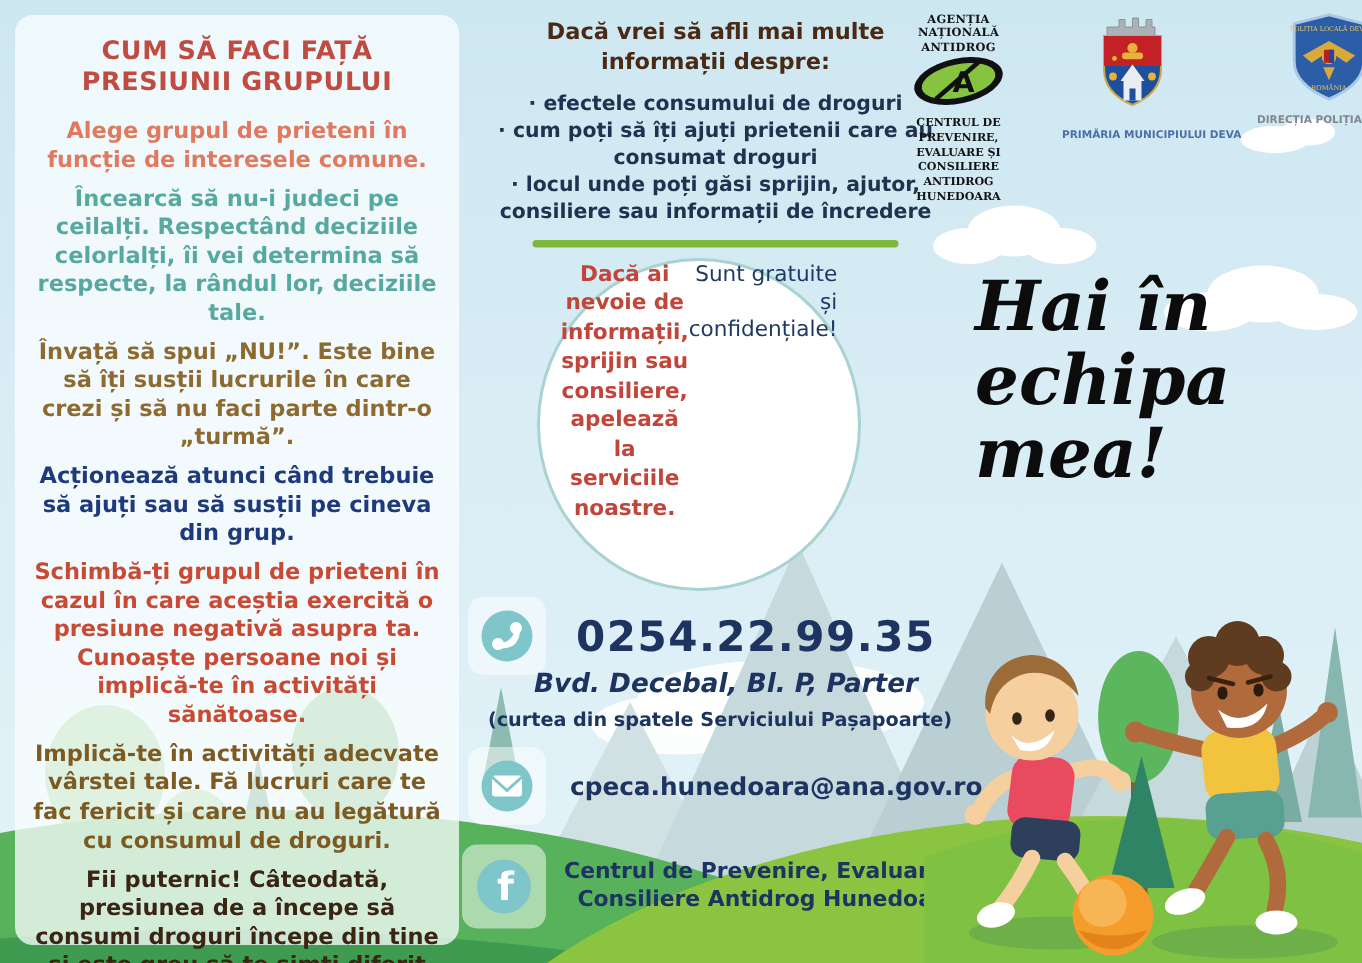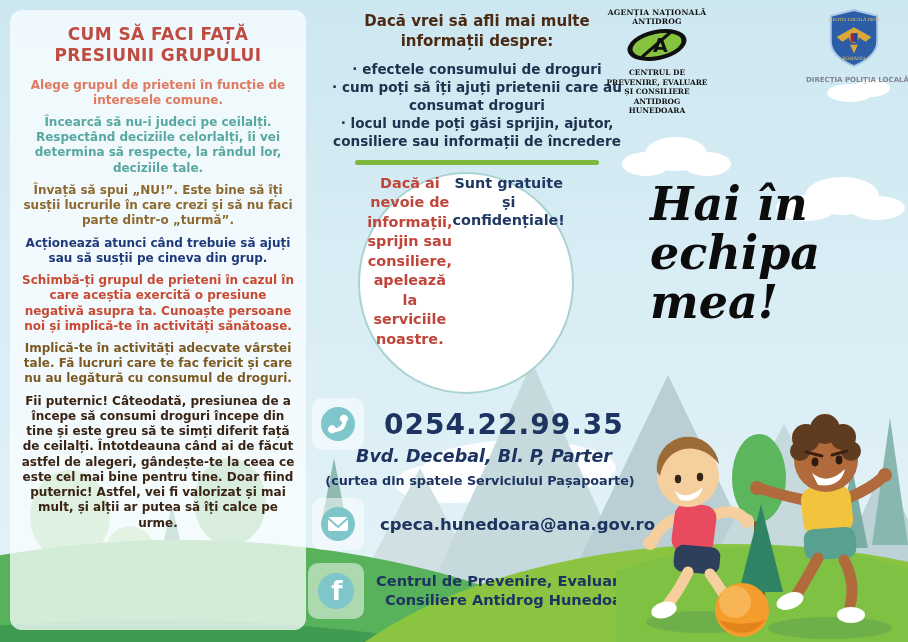--- a/index.html
+++ b/index.html
@@ -5,35 +5,35 @@
   html,body{margin:0;padding:0;}
   body{width:908px;height:642px;overflow:hidden;font-family:"DejaVu Sans",sans-serif;}
   .page{position:relative;width:908px;height:642px;
         background:linear-gradient(180deg,#cde7f1 0%,#d9edf5 45%,#e4f3f8 100%);overflow:hidden;}
   .bg{position:absolute;left:0;top:0;width:908px;height:642px;}
 
   
   .left-panel{position:absolute;left:10px;top:10px;width:296px;height:620px;box-sizing:border-box;
               padding:12px 10px 3px;background:rgba(250,254,255,.76);border-radius:12px;text-align:center;}
   .panel-title{color:#bf4b41;font-size:17px;font-weight:bold;line-height:1.25;letter-spacing:.4px;margin:2px 8px 11px;}
-  .para{font-size:12px;font-weight:bold;line-height:1.27;margin:0 0 7px;}
+  .para{font-size:15px;font-weight:bold;line-height:1.27;margin:0 0 7px;}
 
   
   .mid-top{position:absolute;left:316px;top:12px;width:322px;text-align:center;}
   .info-heading{color:#4a2a14;font-size:15px;font-weight:bold;line-height:1.3;margin:0 34px 10px;}
   .bullets{list-style:none;margin:0;padding:0;color:#20324f;font-size:13.6px;font-weight:bold;line-height:1.32;}
   .bullets li::before{content:"·  ";}
   .green-bar{margin:9px auto 0;width:244px;height:5px;background:#7db83d;border-radius:3px;}
 
   
   .circle{position:absolute;left:358px;top:172px;width:216px;height:222px;background:#ffffff;
           border:2px solid #a9d3d0;border-radius:50%;display:flex;justify-content:center;
           text-align:center;padding:0 22px;box-sizing:border-box;}
   .circle-main{color:#c0453a;font-weight:bold;font-size:14.4px;line-height:1.35;margin:0 0 13px;}
-  .circle-sub{color:#1f3864;font-weight:bold;font-size:14.4px;line-height:1.3;margin:0;}
+  .circle-sub{color:#1f3864;font-weight:normal;font-size:14.4px;line-height:1.3;margin:0;text-align:right;}
 
   
   .icon-sq{width:52px;height:52px;border-radius:10px;background:rgba(255,255,255,.5);
            display:flex;align-items:center;justify-content:center;flex:0 0 auto;}
   .row{position:absolute;display:flex;align-items:center;}
   .phone-row{left:312px;top:398px;gap:20px;}
   .phone-number{font-size:28px;font-weight:bold;color:#1d3461;letter-spacing:1px;}
   .address{position:absolute;left:326px;top:446px;width:316px;text-align:center;font-style:italic;
            font-weight:bold;font-size:17.5px;color:#1d3461;}
   .address-note{position:absolute;left:312px;top:473px;width:336px;text-align:center;font-size:12.8px;
@@ -178,20 +178,36 @@
       <div class="ana-agency">AGENȚIA NAȚIONALĂ ANTIDROG</div>
       <svg width="66" height="36" viewBox="0 0 66 36">
         <ellipse cx="33" cy="18" rx="30" ry="15" fill="#101010" transform="rotate(-12 33 18)"></ellipse>
         <ellipse cx="33" cy="18" rx="25" ry="11" fill="#86c440" transform="rotate(-12 33 18)"></ellipse>
         <text x="29" y="25" font-family="DejaVu Sans, sans-serif" font-size="19" font-weight="bold" fill="#101010">A</text>
         <line x1="18" y1="30" x2="48" y2="4" stroke="#101010" stroke-width="3"></line>
       </svg>
       <div class="ana-center">CENTRUL DE PREVENIRE, EVALUARE ȘI CONSILIERE ANTIDROG HUNEDOARA</div>
     </div>
 
+    <div class="logo logo-deva">
+      <svg width="54" height="72" viewBox="0 0 54 72">
+        <path d="M12,10 h6 v-5 h4 v5 h5 v-6 h4 v6 h5 v-5 h4 v5 h2 v6 H10 v-6 z" fill="#aab1b7" stroke="#878d93" stroke-width="0.6"></path>
+        <path d="M8,16 h38 v22 q0,16 -19,24 q-19,-8 -19,-24 z" fill="#1d4f9c" stroke="#caa84c" stroke-width="1.4"></path>
+        <path d="M8,16 h38 v20 h-38 z" fill="#c42127"></path>
+        <circle cx="27" cy="24" r="3.4" fill="#e8b33c"></circle>
+        <rect x="20" y="27" width="14" height="4.5" rx="2" fill="#e8b33c"></rect>
+        <circle cx="15" cy="31" r="1.6" fill="#e8b33c"></circle>
+        <polygon points="19,46 27,35 35,46" fill="#e9eef3"></polygon>
+        <rect x="21" y="46" width="12" height="13" fill="#e9eef3"></rect>
+        <rect x="25" y="51" width="4" height="8" fill="#1d4f9c"></rect>
+        <circle cx="14" cy="43" r="2.6" fill="#e8b33c"></circle>
+        <circle cx="40" cy="43" r="2.6" fill="#e8b33c"></circle>
+      </svg>
+      <div class="logo-caption-deva">PRIMĂRIA MUNICIPIULUI DEVA</div>
+    </div>
 
     <div class="logo logo-politia">
       <svg width="58" height="60" viewBox="0 0 60 62">
         <path d="M30,2 L54,8 V34 Q54,50 30,60 Q6,50 6,34 V8 Z" fill="#2b5ea7" stroke="#a9c7e8" stroke-width="2"></path>
         <text x="30" y="13" text-anchor="middle" font-family="DejaVu Serif, serif" font-size="4.4" fill="#e8c35a">POLIȚIA LOCALĂ DEVA</text>
         <polygon points="12,30 30,20 48,30 42,35 30,27 18,35" fill="#d9a93c"></polygon>
         <circle cx="30" cy="31" r="5" fill="#d9a93c"></circle>
         <polygon points="26,38 34,38 30,47" fill="#d9a93c"></polygon>
         <rect x="26.5" y="26" width="7" height="9" rx="1" fill="#b42025"></rect>
         <rect x="30" y="26" width="3.5" height="9" fill="#23479e"></rect>

